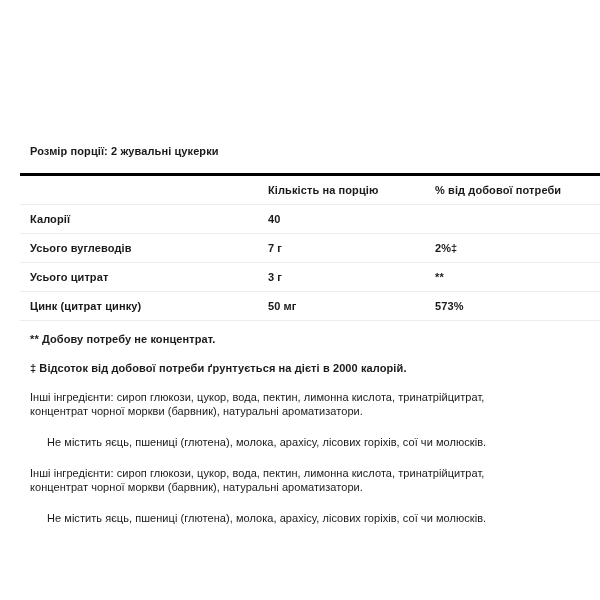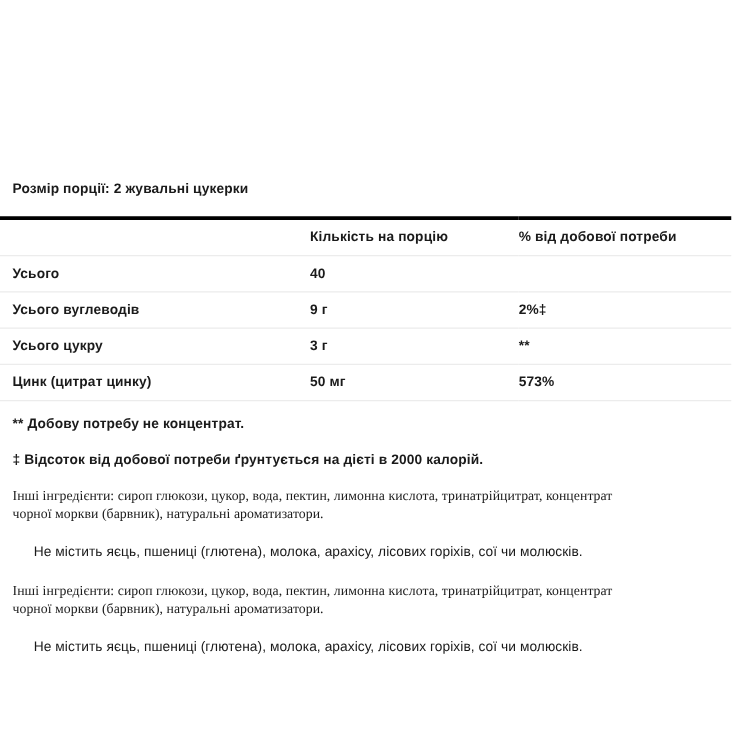--- a/index.html
+++ b/index.html
@@ -14,20 +14,21 @@
     color: #1a1a1a;
     -webkit-font-smoothing: antialiased;
     overflow: hidden;
   }
 
   .panel {
     position: absolute;
     left: 0;
     top: 0;
     width: 500px;
+    padding-left: 20px;
   }
 
   
   .serving-block {
     padding: 144px 10px 0 10px;
   }
   .serving-line {
     font-size: 11px;
     font-weight: bold;
     line-height: 14px;
@@ -86,21 +87,20 @@
     padding: 0 10px;
     margin-bottom: 16px;
   }
   .ingredients-text {
     font-size: 11px;
     font-weight: normal;
     line-height: 14px;
     color: #1a1a1a;
     margin: 0;
     letter-spacing: 0.05px;
-    font-family: Liberation Serif, serif;
   }
   .allergen-text {
     font-size: 11px;
     font-weight: normal;
     line-height: 14px;
     color: #1a1a1a;
     margin: 17px;
     letter-spacing: 0.05px;
   }
 </style>
@@ -116,31 +116,31 @@
   <table class="nutrition-table">
     <thead>
       <tr class="head-row">
         <th class="col-name"></th>
         <th class="col-amt">Кількість на порцію</th>
         <th class="col-dv">% від добової потреби</th>
       </tr>
     </thead>
     <tbody>
       <tr>
-        <td class="col-name">Усього</td>
+        <td class="col-name">Калорії</td>
         <td class="col-amt">40</td>
         <td class="col-dv"></td>
       </tr>
       <tr>
         <td class="col-name">Усього вуглеводів</td>
-        <td class="col-amt">9 г</td>
+        <td class="col-amt">7 г</td>
         <td class="col-dv">2%‡</td>
       </tr>
       <tr>
-        <td class="col-name">Усього цукру</td>
+        <td class="col-name">Усього цитрат</td>
         <td class="col-amt">3 г</td>
         <td class="col-dv">**</td>
       </tr>
       <tr>
         <td class="col-name">Цинк (цитрат цинку)</td>
         <td class="col-amt">50 мг</td>
         <td class="col-dv">573%</td>
       </tr>
     </tbody>
   </table>

